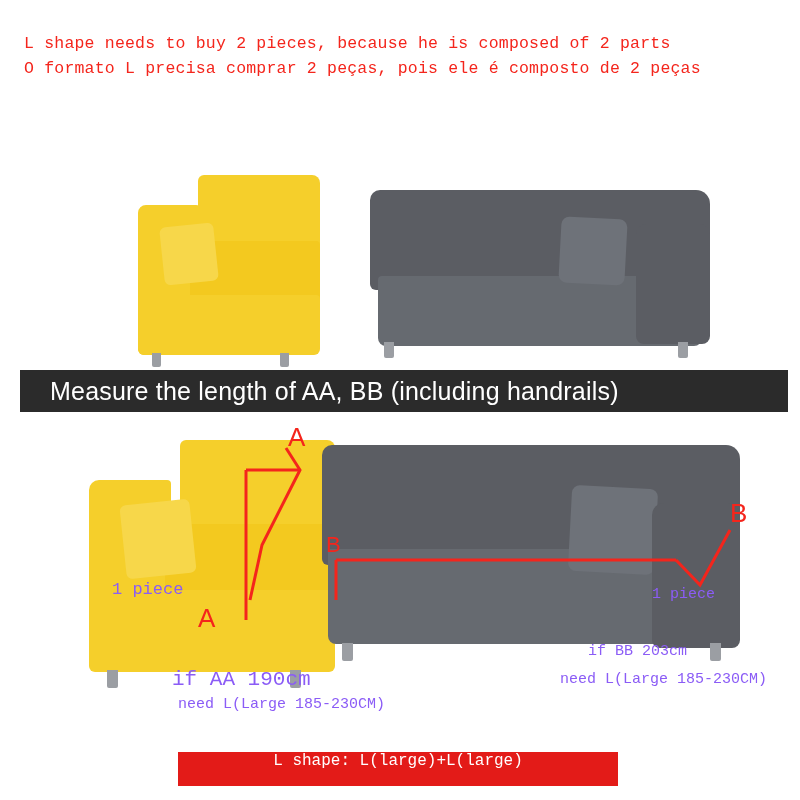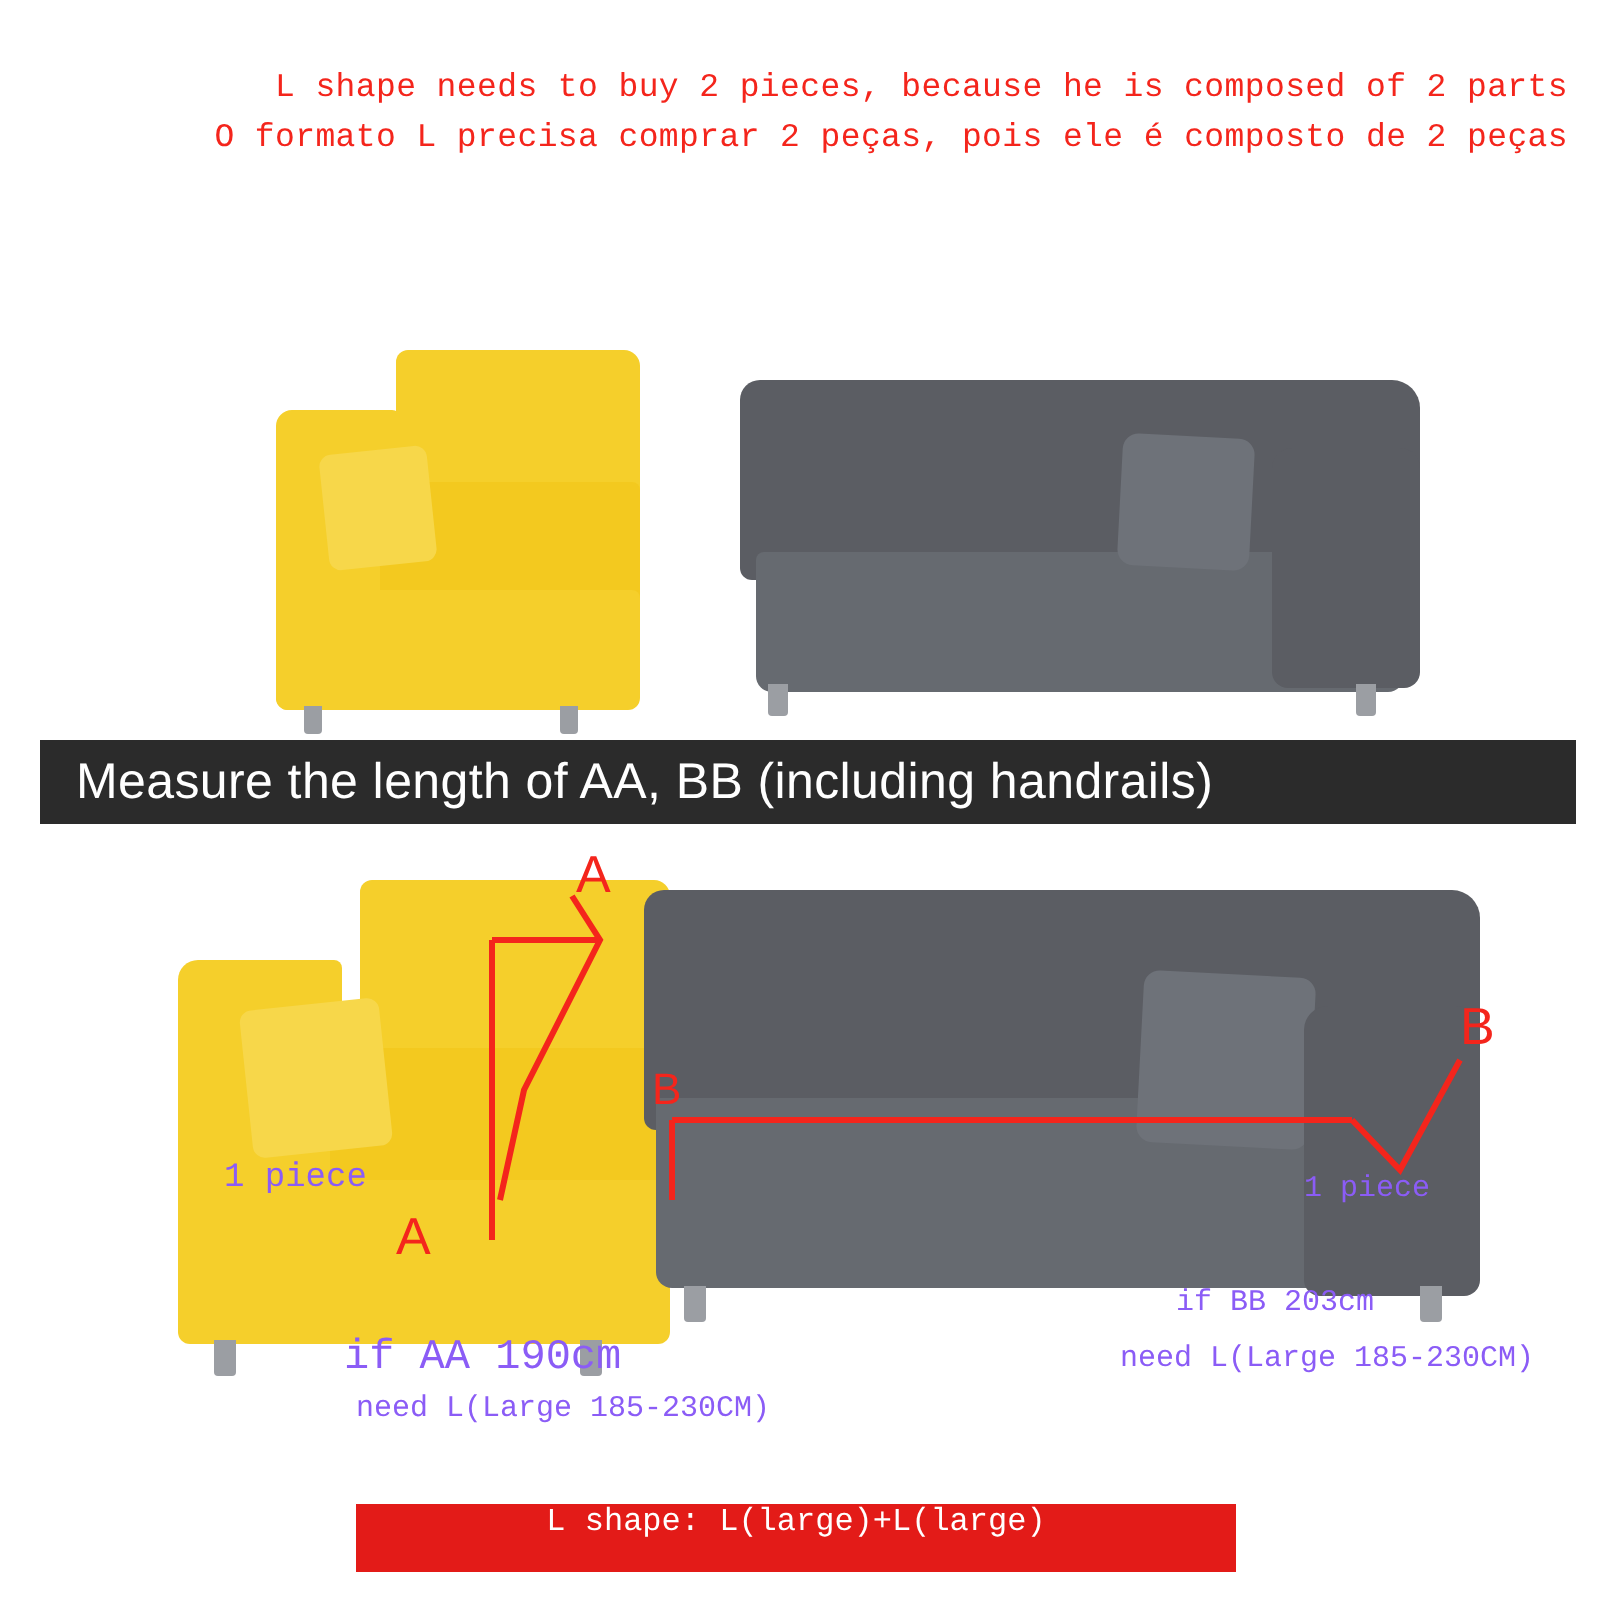--- a/index.html
+++ b/index.html
@@ -14,21 +14,20 @@
     position: relative;
     width: 800px; height: 800px;
     background: #ffffff;
   }
 
   
   .notice {
     position: absolute;
     left: 24px; top: 32px;
     width: 760px;
-    text-align: right;
   }
   .notice-line {
     color: #f4251c;
     font-family: "Liberation Mono", "DejaVu Sans Mono", monospace;
     font-size: 16.5px;
     line-height: 24.5px;
     letter-spacing: 0.2px;
     white-space: nowrap;
   }
 
@@ -72,21 +71,21 @@
   }
 
   
   .banner {
     position: absolute;
     left: 20px; top: 370px;
     width: 768px; height: 42px;
     background: #2b2b2b;
     display: flex;
     align-items: center;
-    padding-left: 18px;
+    padding-left: 30px;
   }
   .banner span {
     color: #ffffff;
     font-family: "Liberation Sans", sans-serif;
     font-size: 25px;
     letter-spacing: 0.2px;
     white-space: nowrap;
   }
 
   

